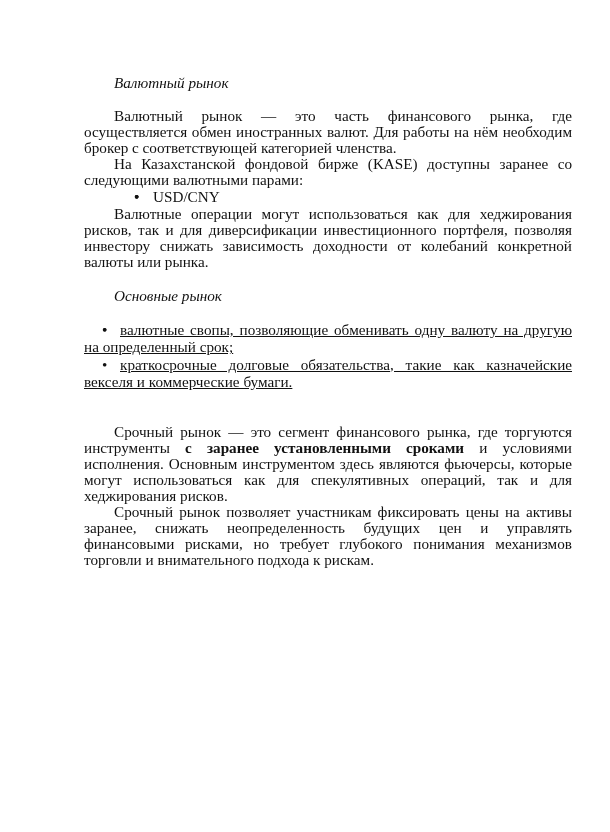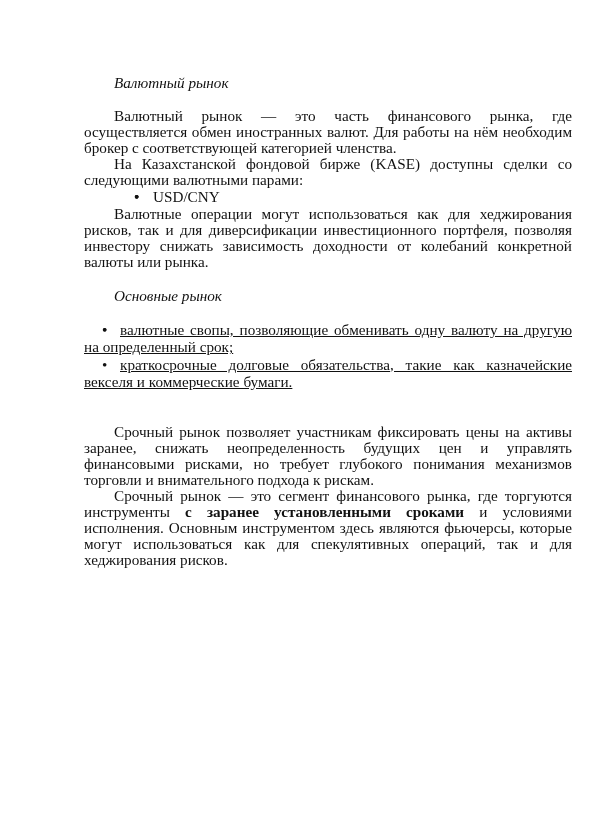--- a/index.html
+++ b/index.html
@@ -21,21 +21,21 @@
 </style>
 </head>
 <body>
 
 <div class="page">
 
   <div>
     <div class="heading">Валютный рынок</div>
     <div class="gap"></div>
     <p>Валютный рынок — это часть финансового рынка, где осуществляется обмен иностранных валют. Для работы на нём необходим брокер с соответствующей категорией членства.</p>
-    <p>На Казахстанской фондовой бирже (KASE) доступны сделки со следующими валютными парами:</p>
+    <p>На Казахстанской фондовой бирже (KASE) доступны заранее со следующими валютными парами:</p>
     <ul class="bl1">
       <li><span class="dot">•</span></li>
       <li><span class="dot">•</span></li>
       <li><span class="dot">•</span><span>USD/CNY</span></li>
     </ul>
     <p>Валютные операции могут использоваться как для хеджирования рисков, так и для диверсификации инвестиционного портфеля, позволяя инвестору снижать зависимость доходности от колебаний конкретной валюты или рынка.</p>
   </div>
 
   <div class="gap"></div>
 
@@ -46,17 +46,17 @@
       <li class="hang"><span class="dot">•</span></li>
       <li class="flow"><span class="dot">•</span><span>валютные свопы, позволяющие обменивать одну валюту на другую на определенный срок;</span></li>
       <li class="flow"><span class="dot">•</span><span>краткосрочные долговые обязательства, такие как казначейские векселя и коммерческие бумаги.</span></li>
     </ul>
   </div>
 
   <div class="gap"></div>
 
   <div>
     <div class="gap"></div>
+    <p><span>Срочный рынок — это сегмент финансового рынка, где торгуются инструменты </span><b>с заранее установленными сроками</b><span> и условиями исполнения. Основным инструментом здесь являются фьючерсы, которые могут использоваться как для спекулятивных операций, так и для хеджирования рисков.</span></p>
     <p>Срочный рынок позволяет участникам фиксировать цены на активы заранее, снижать неопределенность будущих цен и управлять финансовыми рисками, но требует глубокого понимания механизмов торговли и внимательного подхода к рискам.</p>
-    <p><span>Срочный рынок — это сегмент финансового рынка, где торгуются инструменты </span><b>с заранее установленными сроками</b><span> и условиями исполнения. Основным инструментом здесь являются фьючерсы, которые могут использоваться как для спекулятивных операций, так и для хеджирования рисков.</span></p>
   </div>
 
 </div>
 
 </body></html>

